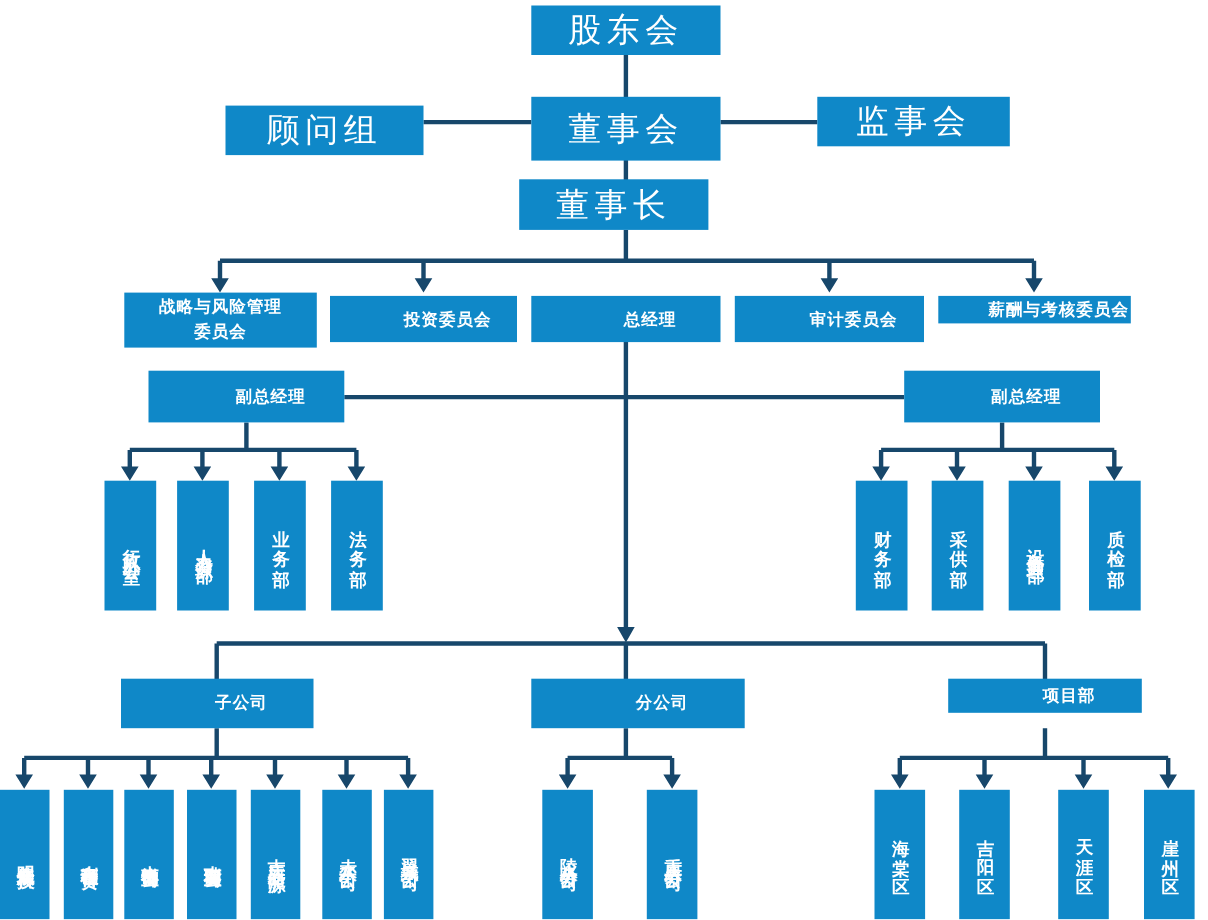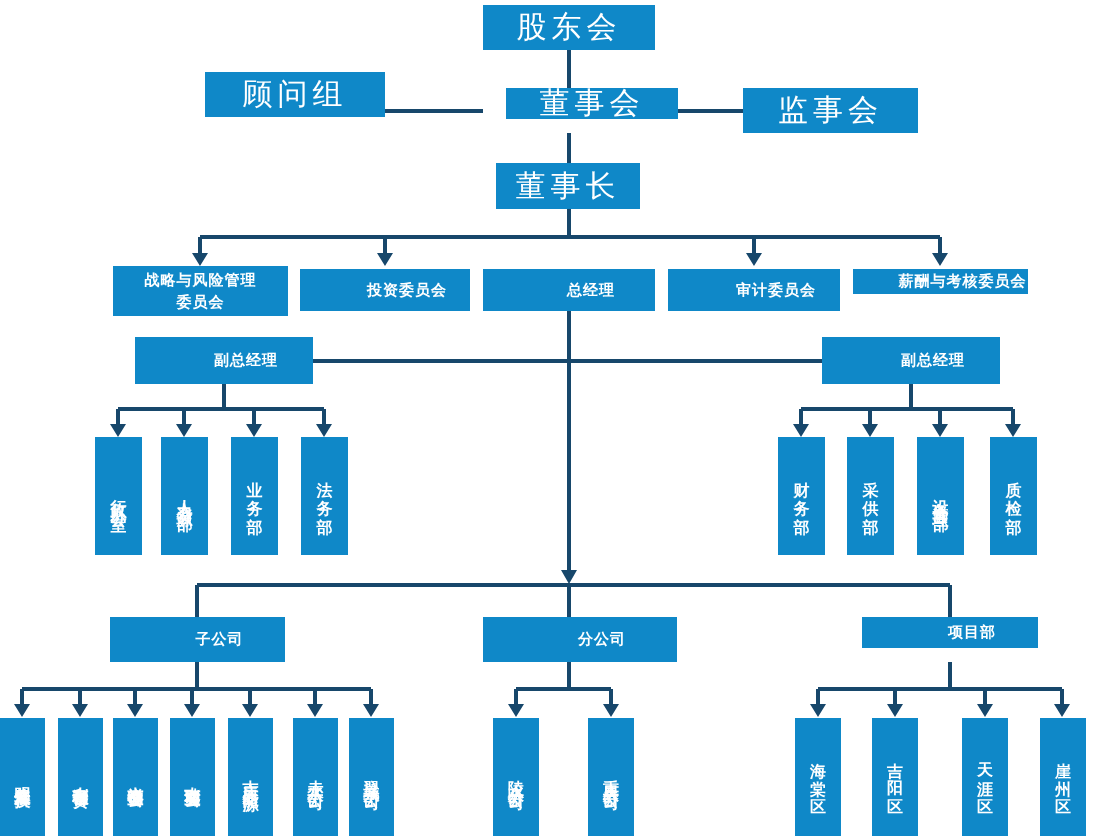--- a/index.html
+++ b/index.html
@@ -33,24 +33,24 @@
 <body>
 
 <div id="stage">
 
   <svg id="wires" width="1098" height="836" viewBox="0 0 1098 836" aria-hidden="true">
     <path class="w" d="M569,50 V89 M385,111 H483 M655,111 H743 M569,133 V164 M569,209 V239 M200,237 H940 M200,237 V254 M385,237 V254 M754,237 V254 M940,237 V254 M569,311 V571 M313,361 H822 M224,384 V411 M118,409 H324 M118,409 V425 M184,409 V425 M254,409 V425 M324,409 V425 M911,384 V411 M801,409 H1013 M801,409 V425 M870,409 V425 M940,409 V425 M1013,409 V425 M197,585 H950 M197,585 V618 M569,585 V618 M950,585 V618 M197,662 V691 M22,689 H371 M22,689 V705 M80,689 V705 M135,689 V705 M192,689 V705 M250,689 V705 M315,689 V705 M371,689 V705 M569,662 V691 M516,689 H611 M516,689 V705 M611,689 V705 M950,662 V691 M818,689 H1062 M818,689 V705 M895,689 V705 M985,689 V705 M1062,689 V705"></path>
     <path class="a" d="M192,253 L208,253 L200,266 Z M377,253 L393,253 L385,266 Z M746,253 L762,253 L754,266 Z M932,253 L948,253 L940,266 Z M561,570 L577,570 L569,584 Z M110,424 L126,424 L118,437 Z M176,424 L192,424 L184,437 Z M246,424 L262,424 L254,437 Z M316,424 L332,424 L324,437 Z M793,424 L809,424 L801,437 Z M862,424 L878,424 L870,437 Z M932,424 L948,424 L940,437 Z M1005,424 L1021,424 L1013,437 Z M14,704 L30,704 L22,717 Z M72,704 L88,704 L80,717 Z M127,704 L143,704 L135,717 Z M184,704 L200,704 L192,717 Z M242,704 L258,704 L250,717 Z M307,704 L323,704 L315,717 Z M363,704 L379,704 L371,717 Z M508,704 L524,704 L516,717 Z M603,704 L619,704 L611,717 Z M810,704 L826,704 L818,717 Z M887,704 L903,704 L895,717 Z M977,704 L993,704 L985,717 Z M1054,704 L1070,704 L1062,717 Z"></path>
   </svg>
 
   <div class="node lg" style="left:483px;top:5px;width:172px;height:45px">股东会</div>
-  <div class="node lg" style="left:205px;top:72px;width:180px;height:45px">顾问组</div>
-  <div class="node lg" style="left:506px;top:88px;width:172px;height:31px">董事会</div>
+  <div class="node lg" style="left:205px;top:96px;width:180px;height:45px">顾问组</div>
+  <div class="node lg" style="left:483px;top:88px;width:172px;height:58px">董事会</div>
   <div class="node lg" style="left:743px;top:88px;width:175px;height:45px">监事会</div>
-  <div class="node lg" style="left:496px;top:163px;width:144px;height:46px">董事长</div>
+  <div class="node lg" style="left:472px;top:163px;width:172px;height:46px">董事长</div>
 
   <div class="node md wrap" style="left:113px;top:266px;width:175px;height:50px">战略与风险管理委员会</div>
   <div class="node md" style="left:300px;top:269px;width:170px;height:42px">投资委员会</div>
   <div class="node md" style="left:483px;top:269px;width:172px;height:42px">总经理</div>
   <div class="node md" style="left:668px;top:269px;width:172px;height:42px">审计委员会</div>
   <div class="node md" style="left:853px;top:269px;width:175px;height:25px">薪酬与考核委员会</div>
 
   <div class="node md" style="left:135px;top:337px;width:178px;height:47px">副总经理</div>
   <div class="node md" style="left:822px;top:337px;width:178px;height:47px">副总经理</div>
 

